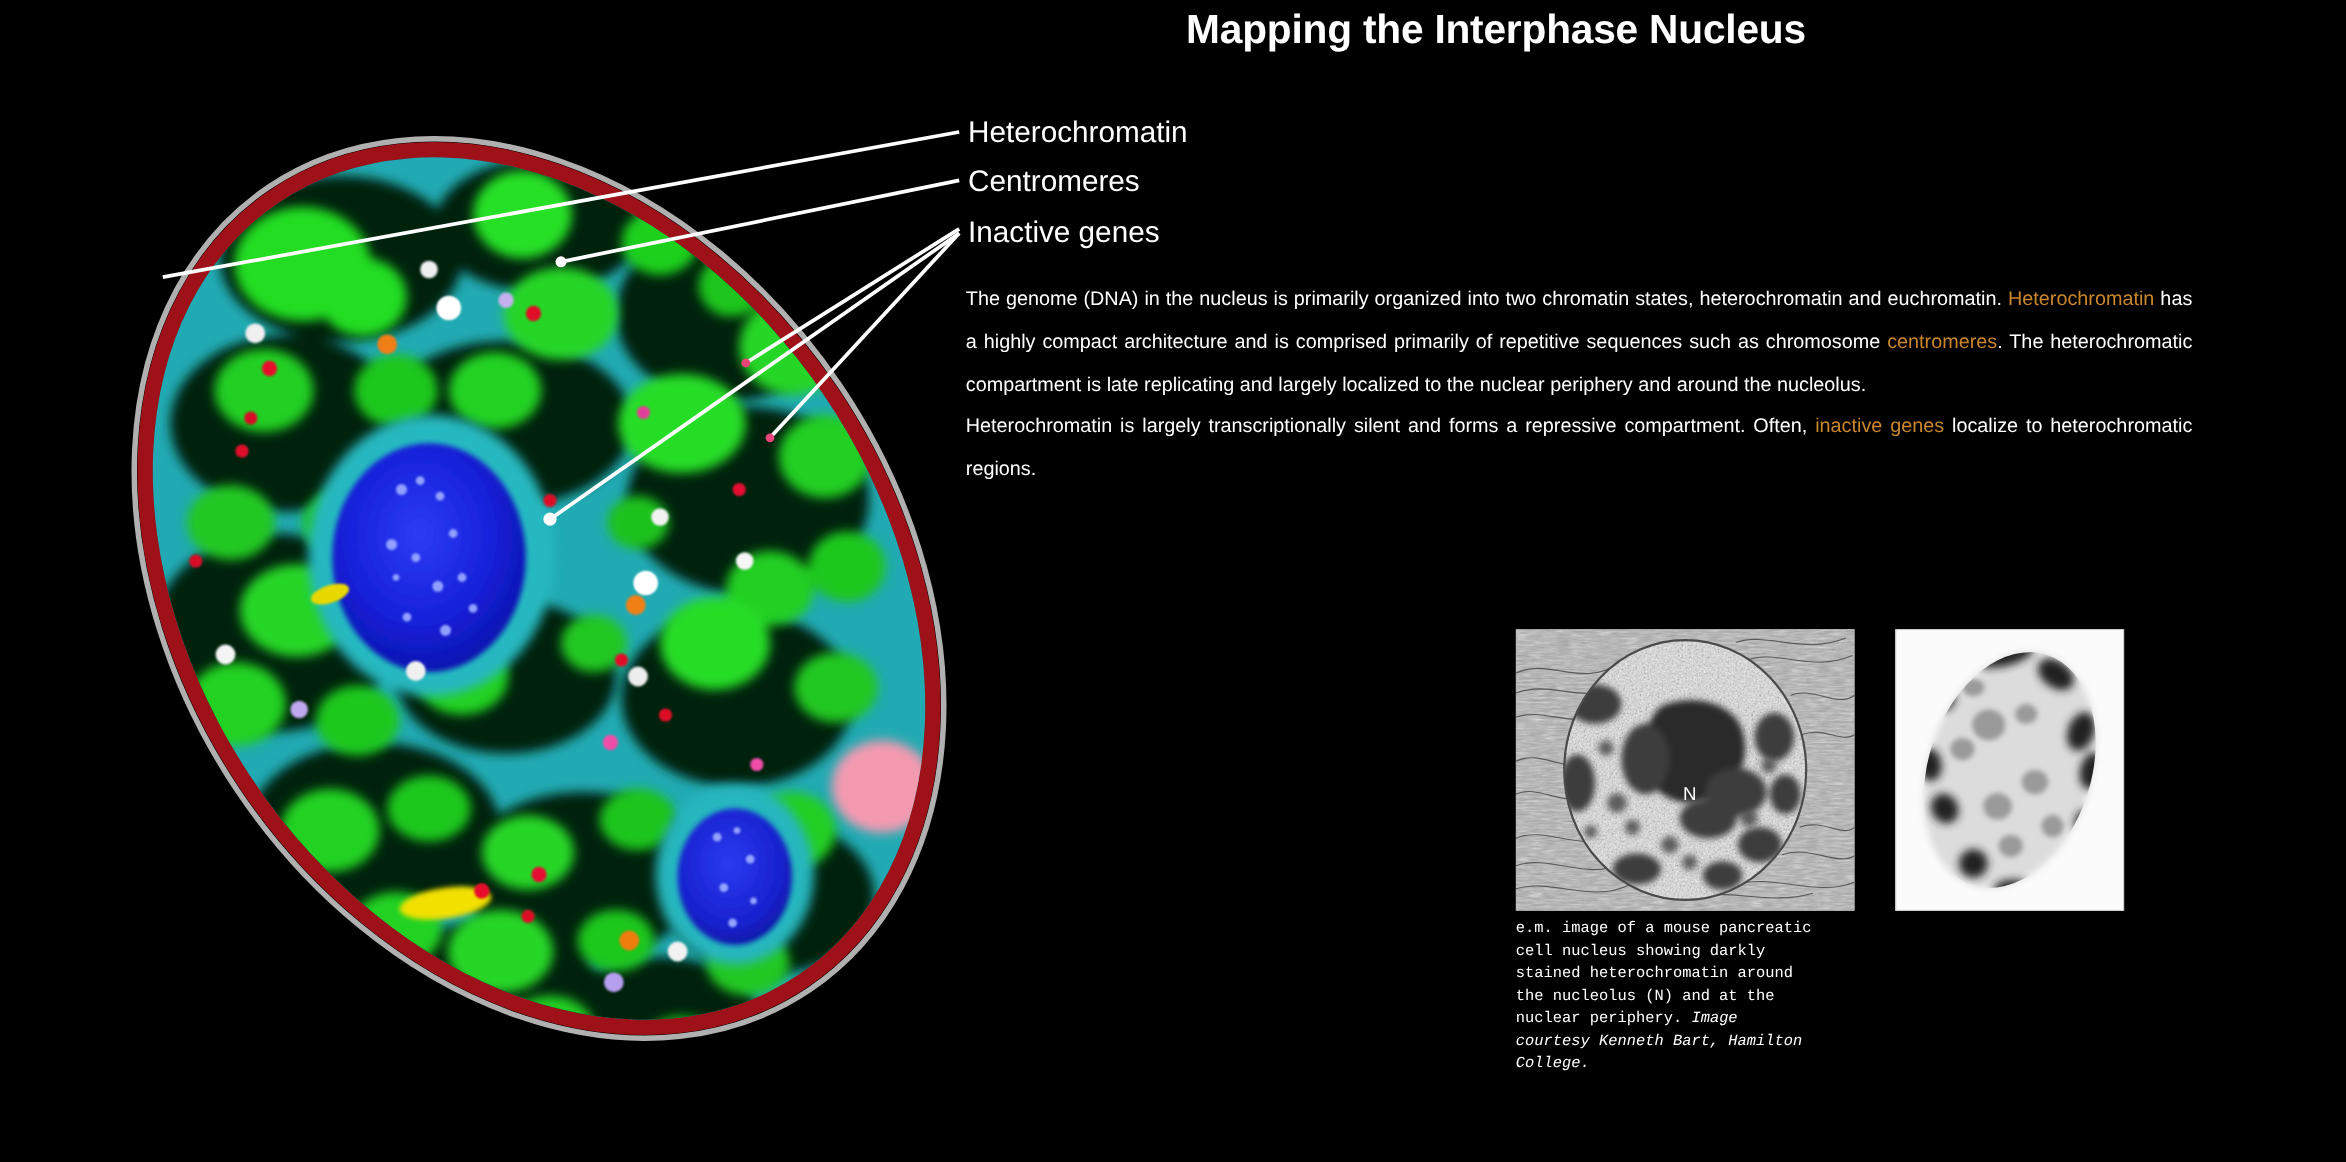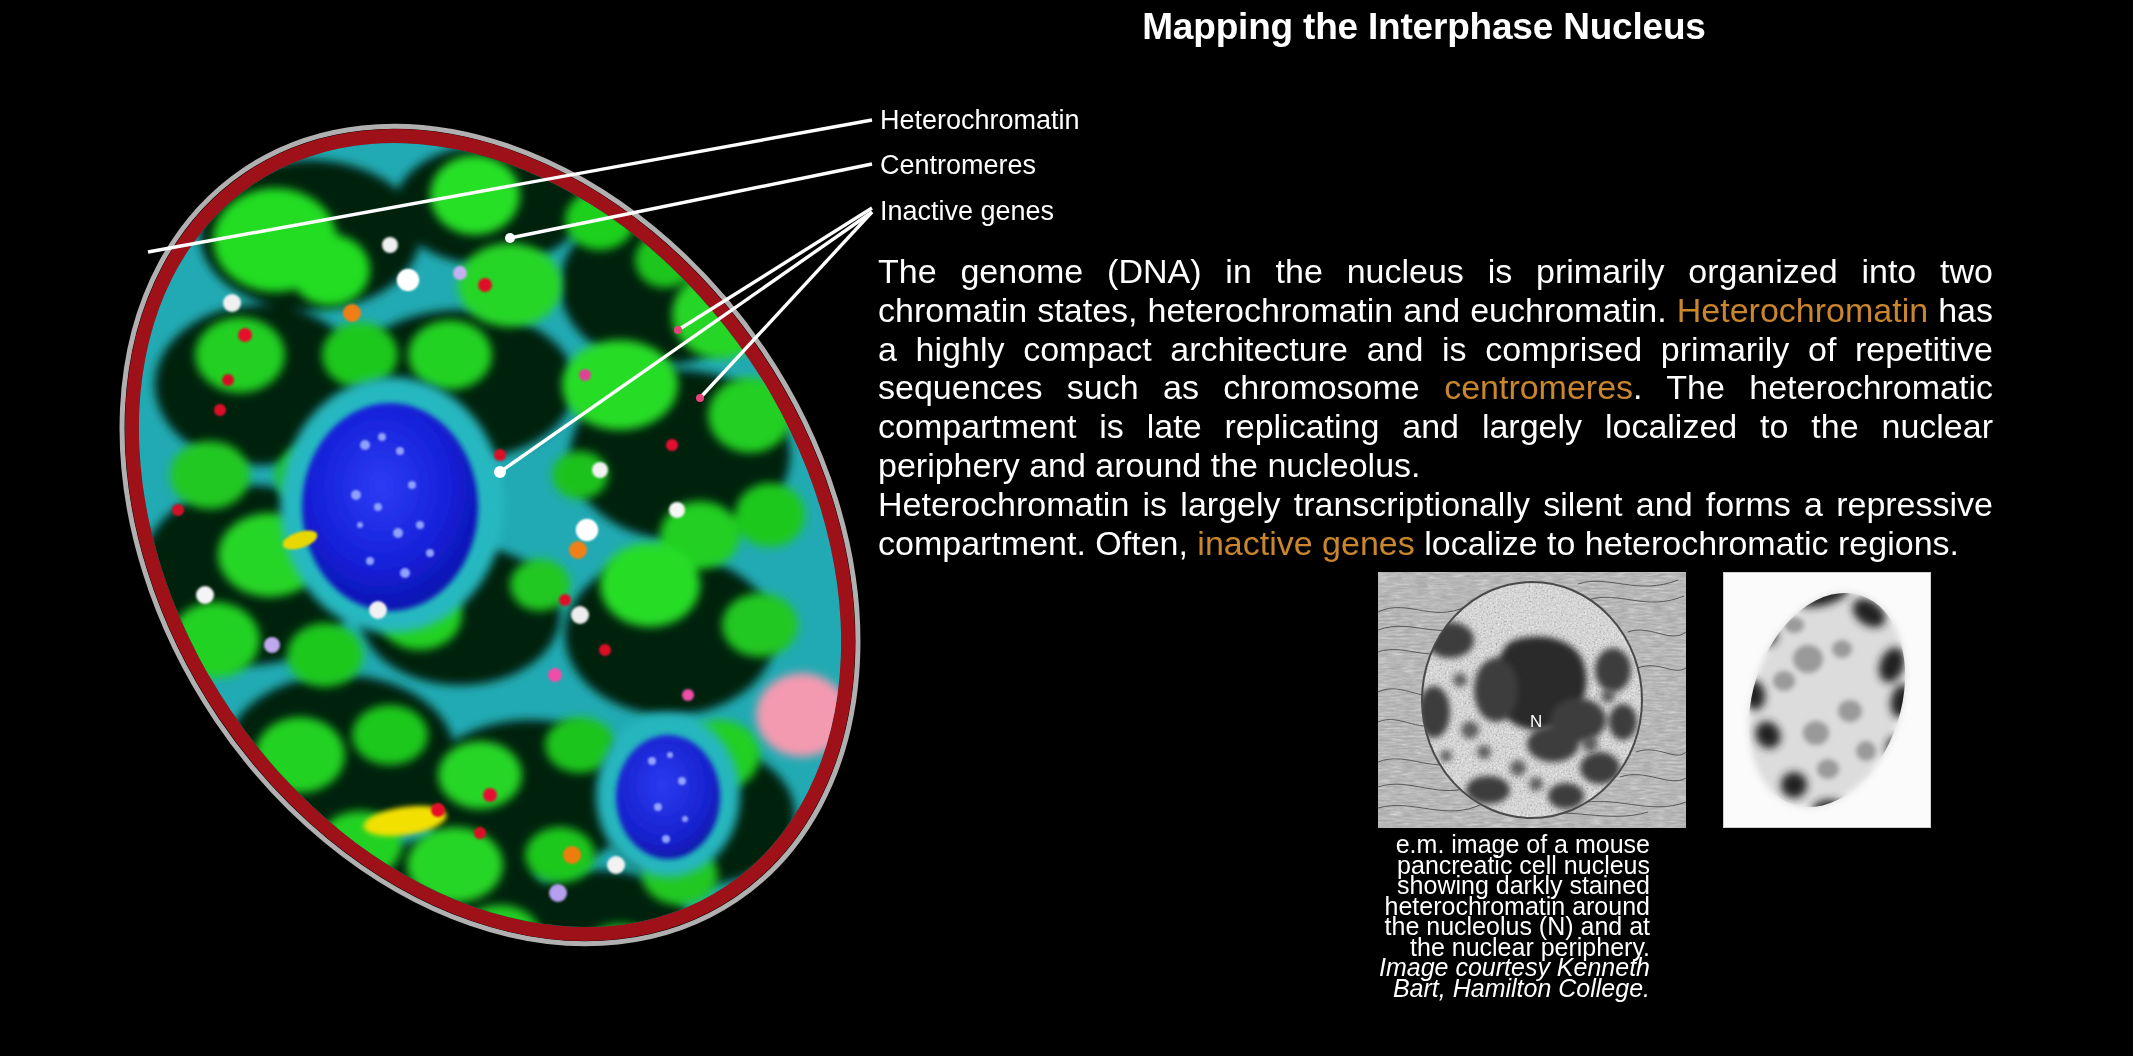--- a/index.html
+++ b/index.html
@@ -13,21 +13,21 @@
     position: relative;
     overflow: hidden;
     font-family: "Liberation Sans", sans-serif;
     background: #000000;
     color: #ffffff;
   }
 
   
   #slide-title {
     position: absolute;
-    left: 1064px;
+    left: 1000px;
     top: 6px;
     width: 720px;
     text-align: center;
     font-size: 37px;
     font-weight: bold;
     letter-spacing: -0.2px;
     color: #ffffff;
     font-family: "Liberation Sans", sans-serif;
   }
 
@@ -51,21 +51,21 @@
     height: 1056px;
     pointer-events: none;
   }
 
   
   #body-text {
     position: absolute;
     left: 878px;
     top: 252px;
     width: 1115px;
-    font-size: 34px;
+    font-size: 18px;
     line-height: 38.8px;
     color: #ffffff;
     text-align: justify;
     font-family: "Liberation Sans", sans-serif;
   }
   #body-text p { margin: 0; }
   .hl { color: #c9862c; }
 
   
   .figure-block { position: absolute; }
@@ -83,26 +83,25 @@
     width: 208px;
     height: 256px;
     position: relative;
     overflow: hidden;
     background: #fbfbfb;
     border: 1px solid #cfcfcf;
     box-sizing: border-box;
   }
 
   .fig-caption {
-    font-size: 25px;
+    font-size: 14px;
     line-height: 20.5px;
     color: #ffffff;
-    font-family: Liberation Sans, sans-serif;
+    font-family: Liberation Mono, monospace;
     margin-top: 6px;
-    text-align: right;
   }
   #fig-em .fig-caption { width: 272px; }
   #fig-brdu .fig-caption { width: 200px; margin-top: 9px; }
   .fig-credit { font-style: italic; }
 
   .em-n-label {
     position: absolute;
     left: 152px;
     top: 140px;
     font-size: 17px;

